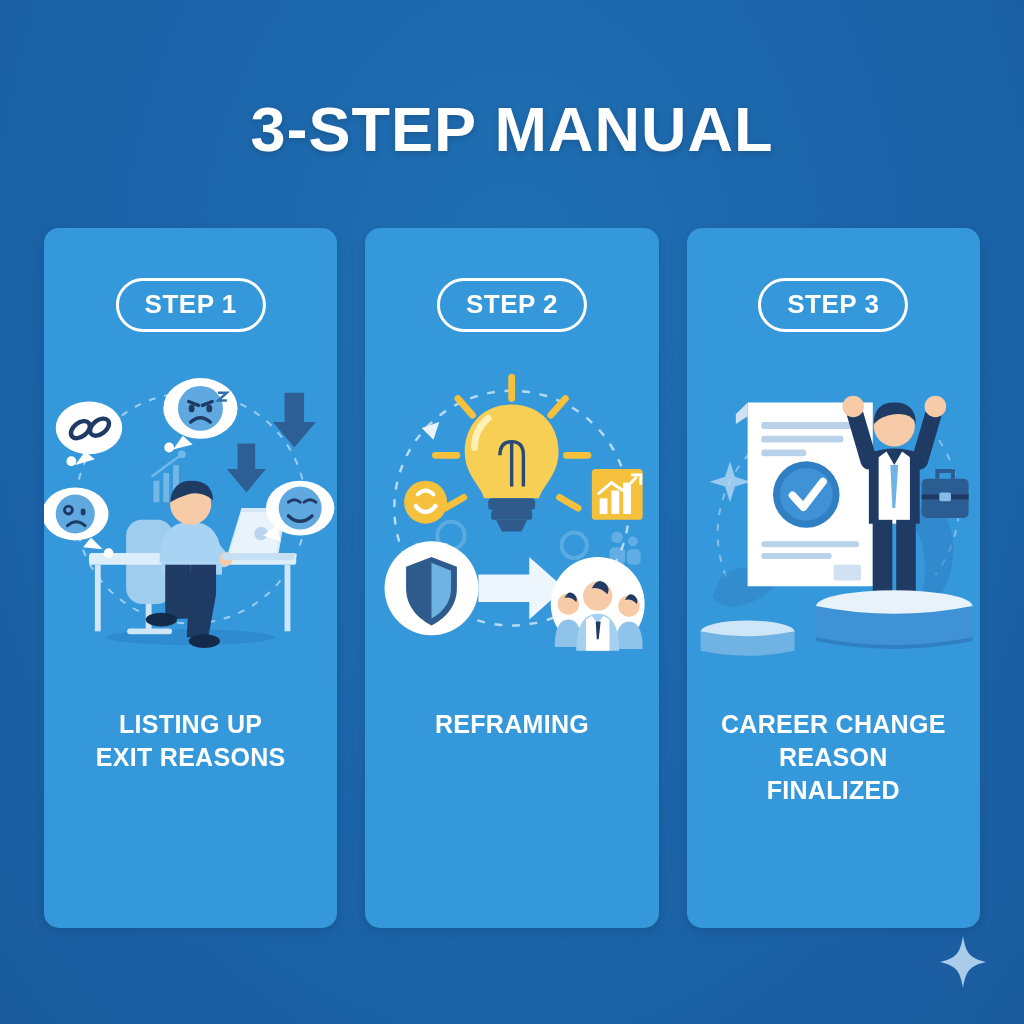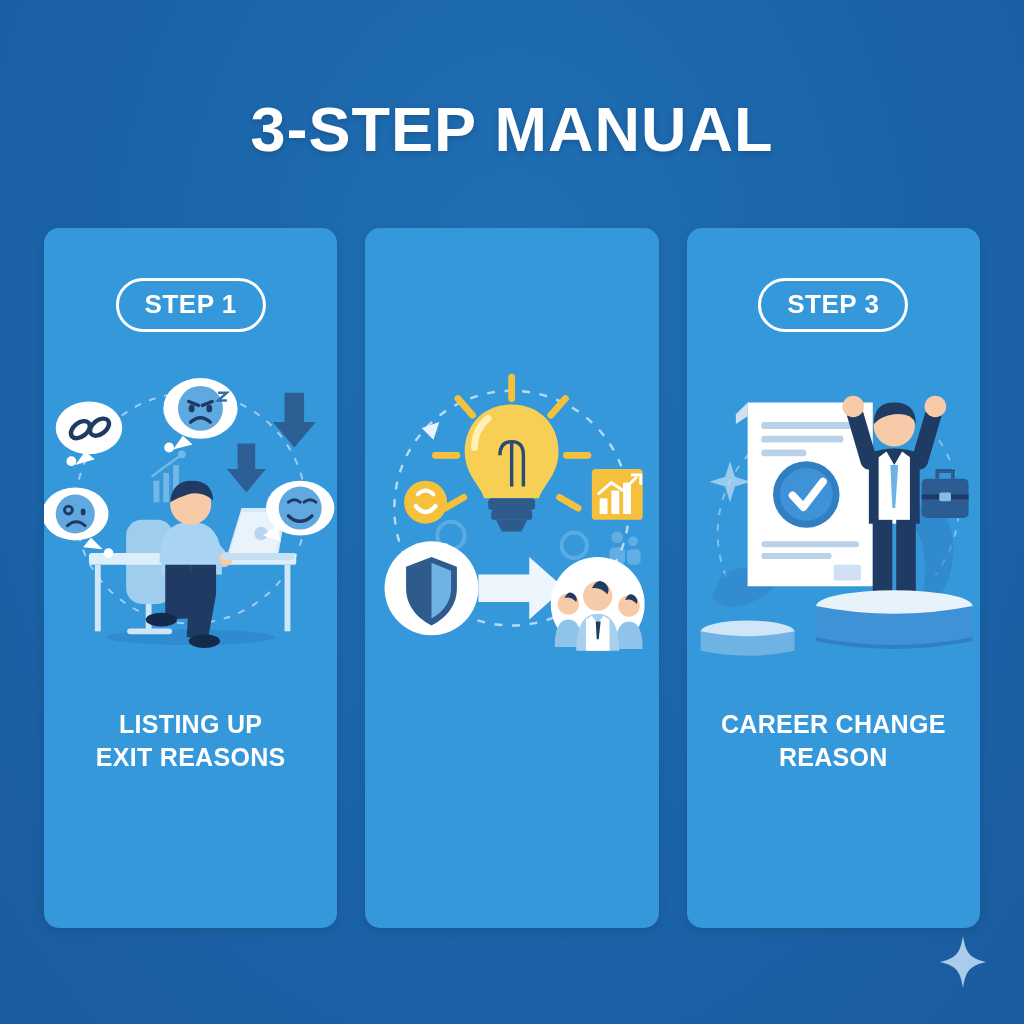--- a/index.html
+++ b/index.html
@@ -206,20 +206,21 @@
           </g>
         </svg>
       </div>
       <div class="caption">
         <div>LISTING UP</div>
         <div>EXIT REASONS</div>
       </div>
     </div>
 
     <div class="card">
+      <div class="badge">STEP 2</div>
       <div class="art">
         <svg viewBox="0 0 300 290" xmlns="http://www.w3.org/2000/svg">
 
           <circle cx="150" cy="140" r="120" fill="none" stroke="#cfe6f8" stroke-width="2.5" stroke-dasharray="8 10" opacity="0.85"></circle>
           <path d="M58 58 l18 -6 l-6 18z" fill="#e8f3fc"></path>
 
           <g opacity="0.22">
             <circle cx="88" cy="168" r="14" fill="none" stroke="#dff0fc" stroke-width="4"></circle>
             <circle cx="214" cy="178" r="13" fill="none" stroke="#dff0fc" stroke-width="4"></circle>
           </g>
@@ -288,20 +289,21 @@
 
             <circle cx="238" cy="230" r="15" fill="#f7cba8"></circle>
             <path d="M232 222 q6 -12 14 -5 q5 5 2 11 q-8 -8 -16 -6z" fill="#1f3a63"></path>
             <path d="M216 286 q0 -38 22 -38 q22 0 22 38z" fill="#a5d0f0"></path>
             <path d="M232 250 l6 8 l6 -8 l6 4 v32 h-24 v-32z" fill="#ffffff"></path>
             <path d="M236 256 h5 l-2 18 h-2z" fill="#1f3a63"></path>
           </g>
         </svg>
       </div>
       <div class="caption">
+        <div>REFRAMING</div>
       </div>
     </div>
 
     <div class="card">
       <div class="badge">STEP 3</div>
       <div class="art">
         <svg viewBox="0 0 300 290" xmlns="http://www.w3.org/2000/svg">
 
           <path d="M40 210 a118 118 0 0 1 86 -160" fill="none" stroke="#bcdcf5" stroke-width="2" stroke-dasharray="7 9" opacity="0.6"></path>
           <path d="M248 58 a118 118 0 0 1 6 150" fill="none" stroke="#bcdcf5" stroke-width="2" stroke-dasharray="7 9" opacity="0.6"></path>
@@ -364,20 +366,21 @@
             <path d="M132 240 v36 q80 16 160 0 v-36 q-80 16 -160 0z" fill="#3f92d6"></path>
             <path d="M132 272 q80 16 160 0 v4 q-80 16 -160 0z" fill="#2f7fc2"></path>
             <ellipse cx="62" cy="266" rx="48" ry="11" fill="#cfe6f8"></ellipse>
             <path d="M14 266 v20 q48 10 96 0 v-20 q-48 10 -96 0z" fill="#6fb2e4"></path>
           </g>
         </svg>
       </div>
       <div class="caption">
         <div>CAREER CHANGE</div>
         <div>REASON</div>
+        <div>FINALIZED</div>
       </div>
     </div>
 
   </div>
 
   <div class="sparkle">
     <svg viewBox="0 0 46 52" xmlns="http://www.w3.org/2000/svg">
       <path d="M23 0 c3 18 7 22 23 26 c-16 4 -20 8 -23 26 c-3 -18 -7 -22 -23 -26 c16 -4 20 -8 23 -26z" fill="#a8cce9"></path>
     </svg>
   </div>

